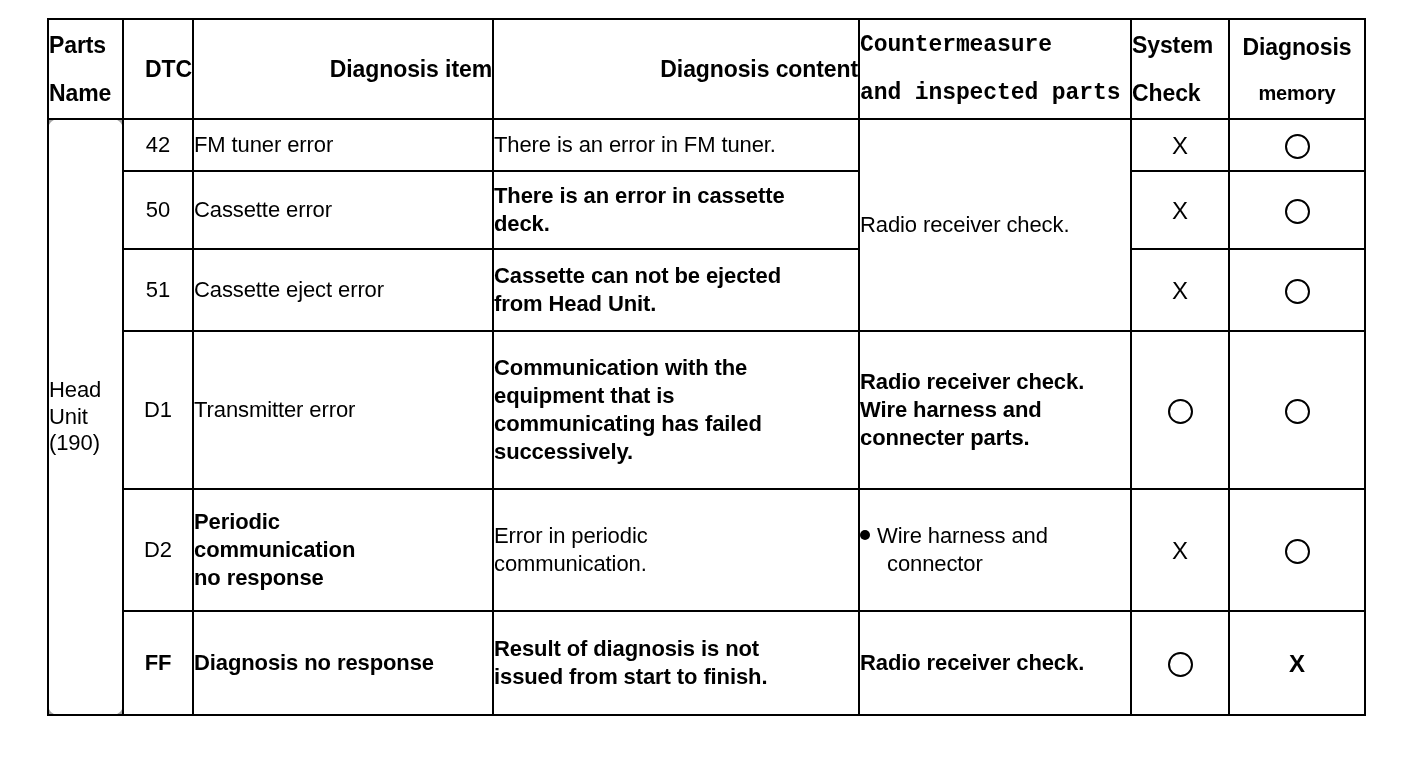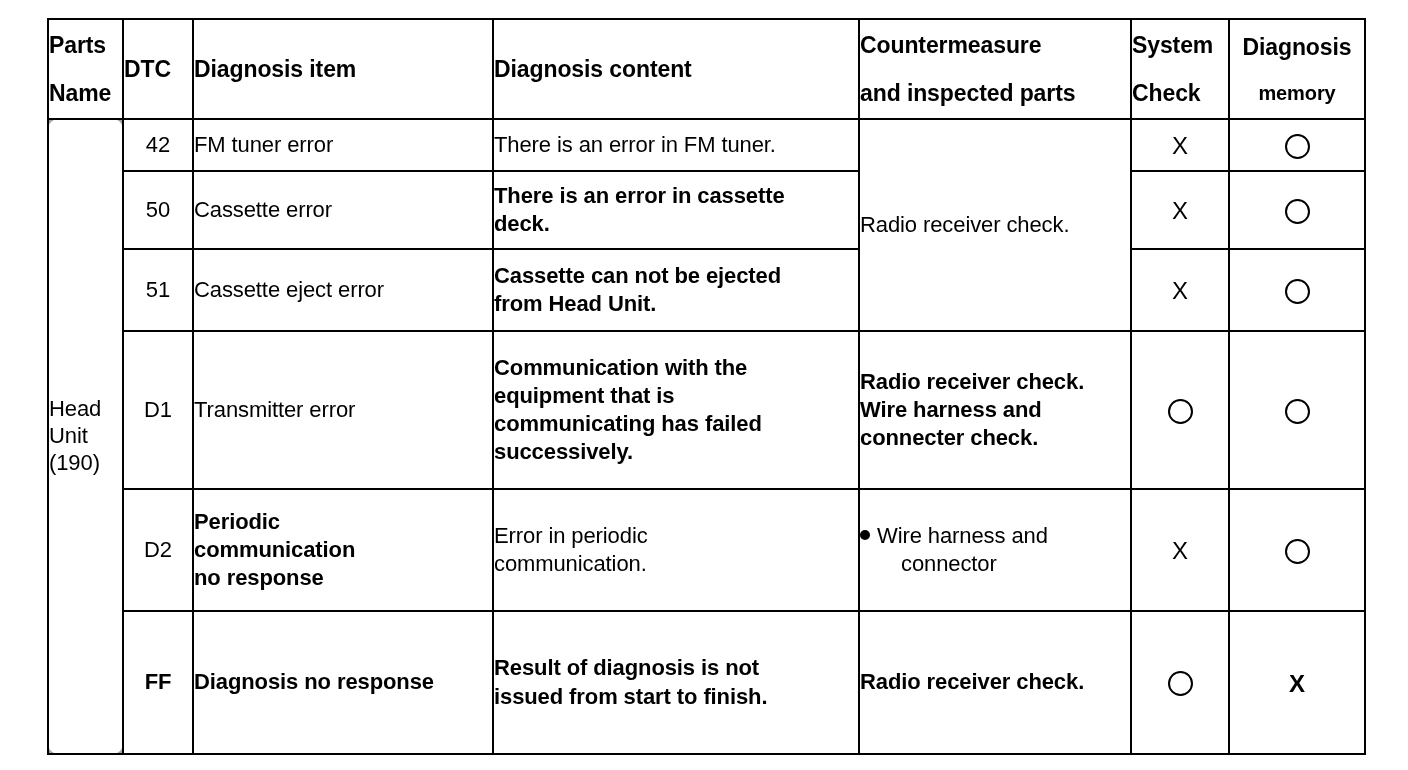--- a/index.html
+++ b/index.html
@@ -47,31 +47,32 @@
   col.c-counter { width: 272px; }
   col.c-system  { width: 98px; }
   col.c-memory  { width: 136px; }
 
   
   thead th {
     font-weight: bold;
     font-size: 23px;
     line-height: 1.22;
     height: 98px;
-    text-align: left;
+    text-align: right;
     letter-spacing: -0.1px;
   }
   th.h-parts {
     text-align: left;
     padding-left: 6px;
     font-size: 23px;
   }
   th.h-counter {
     text-align: left;
     padding-left: 9px;
+    font-family: Liberation Mono, monospace;
   }
   th.h-system {
     text-align: left;
     padding-left: 3px;
   }
   th.h-memory {
     text-align: center;
     padding-left: 6px;
   }
   th .l2 { display: block; margin-top: 20px; }
@@ -151,21 +152,21 @@
     border-radius: 50%;
     vertical-align: 3px;
     margin-right: 7px;
   }
 
   .row-h1 { height: 52px; }
   .row-h2 { height: 78px; }
   .row-h3 { height: 82px; }
   .row-h4 { height: 158px; }
   .row-h5 { height: 122px; }
-  .row-h6 { height: 143px; }
+  .row-h6 { height: 104px; }
 </style>
 </head>
 <body>
 
 <div id="page">
 
   <table class="dtc">
     <colgroup>
       <col class="c-parts">
         <col class="c-dtc">
@@ -259,21 +260,21 @@
         <td class="item">Transmitter error</td>
         <td class="content va-top pad-top-18">
           <span>Communication with the</span><br>
           <span>equipment that is</span><br>
           <span>communicating has failed</span><br>
           <span>successively.</span>
         </td>
         <td class="counter va-top pad-top-18">
           <span>Radio receiver check.</span><br>
           <span>Wire harness and</span><br>
-          <span>connecter check.</span>
+          <span>connecter parts.</span>
         </td>
         <td class="mark">
           <span class="circle-mark"></span>
         </td>
         <td class="mark">
           <span class="circle-mark"></span>
         </td>
       </tr>
 
       <tr class="row-h5">
@@ -282,21 +283,21 @@
           <span>Periodic</span><br>
           <span>communication</span><br>
           <span>no response</span>
         </td>
         <td class="content">
           <span>Error in periodic</span><br>
           <span>communication.</span>
         </td>
         <td class="counter">
           <span class="bullet-line"><span class="bullet-dot"></span><span>Wire harness and</span></span>
-          <span class="bullet-line" style="padding-left:27px;text-indent:0;margin-left:14px;"><span>connector</span></span>
+          <span class="bullet-line" style="padding-left:27px;text-indent:0;"><span>connector</span></span>
         </td>
         <td class="mark">
           <span class="x-mark">X</span>
         </td>
         <td class="mark">
           <span class="circle-mark"></span>
         </td>
       </tr>
 
       <tr class="row-h6">

